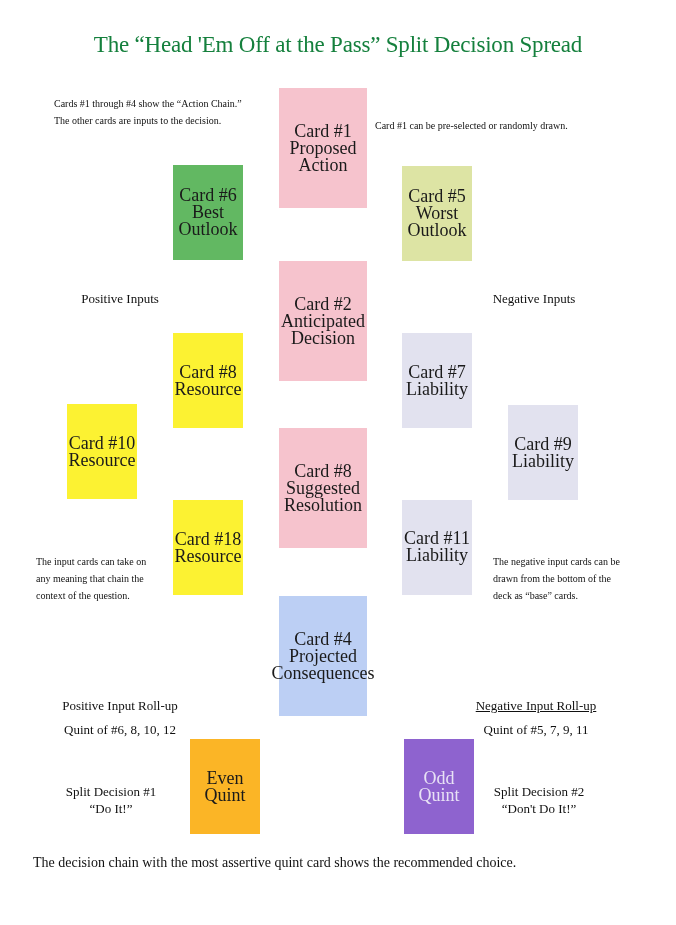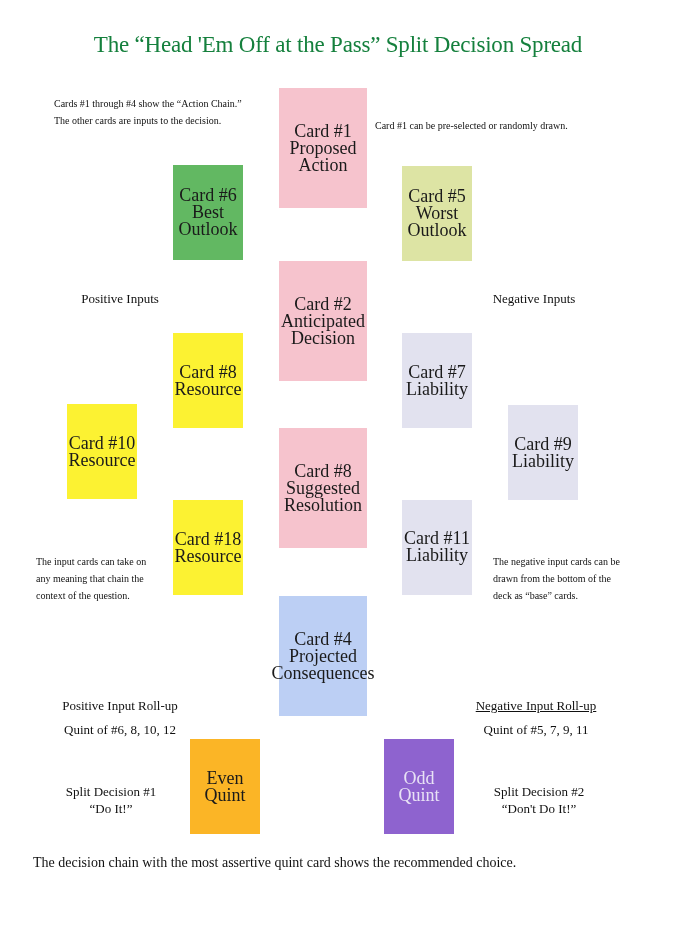--- a/index.html
+++ b/index.html
@@ -102,16 +102,16 @@
 </div>
 <div class="card small" style="left:402px; top:500px; background:#e2e2ef; justify-content:flex-start; padding-top:0;">
   <span style="margin-top:30px;">Card #11</span>
   <span>Liability</span>
 </div>
 
 <div class="card small" style="left:190px; top:739px; background:#fbb526;">
   <span>Even</span>
   <span>Quint</span>
 </div>
-<div class="card small" style="left:384px; top:739px; background:#8e63cf; color:#e8e2f5;">
+<div class="card small" style="left:404px; top:739px; background:#8e63cf; color:#e8e2f5;">
   <span>Odd</span>
   <span>Quint</span>
 </div>
 
 </body></html>

